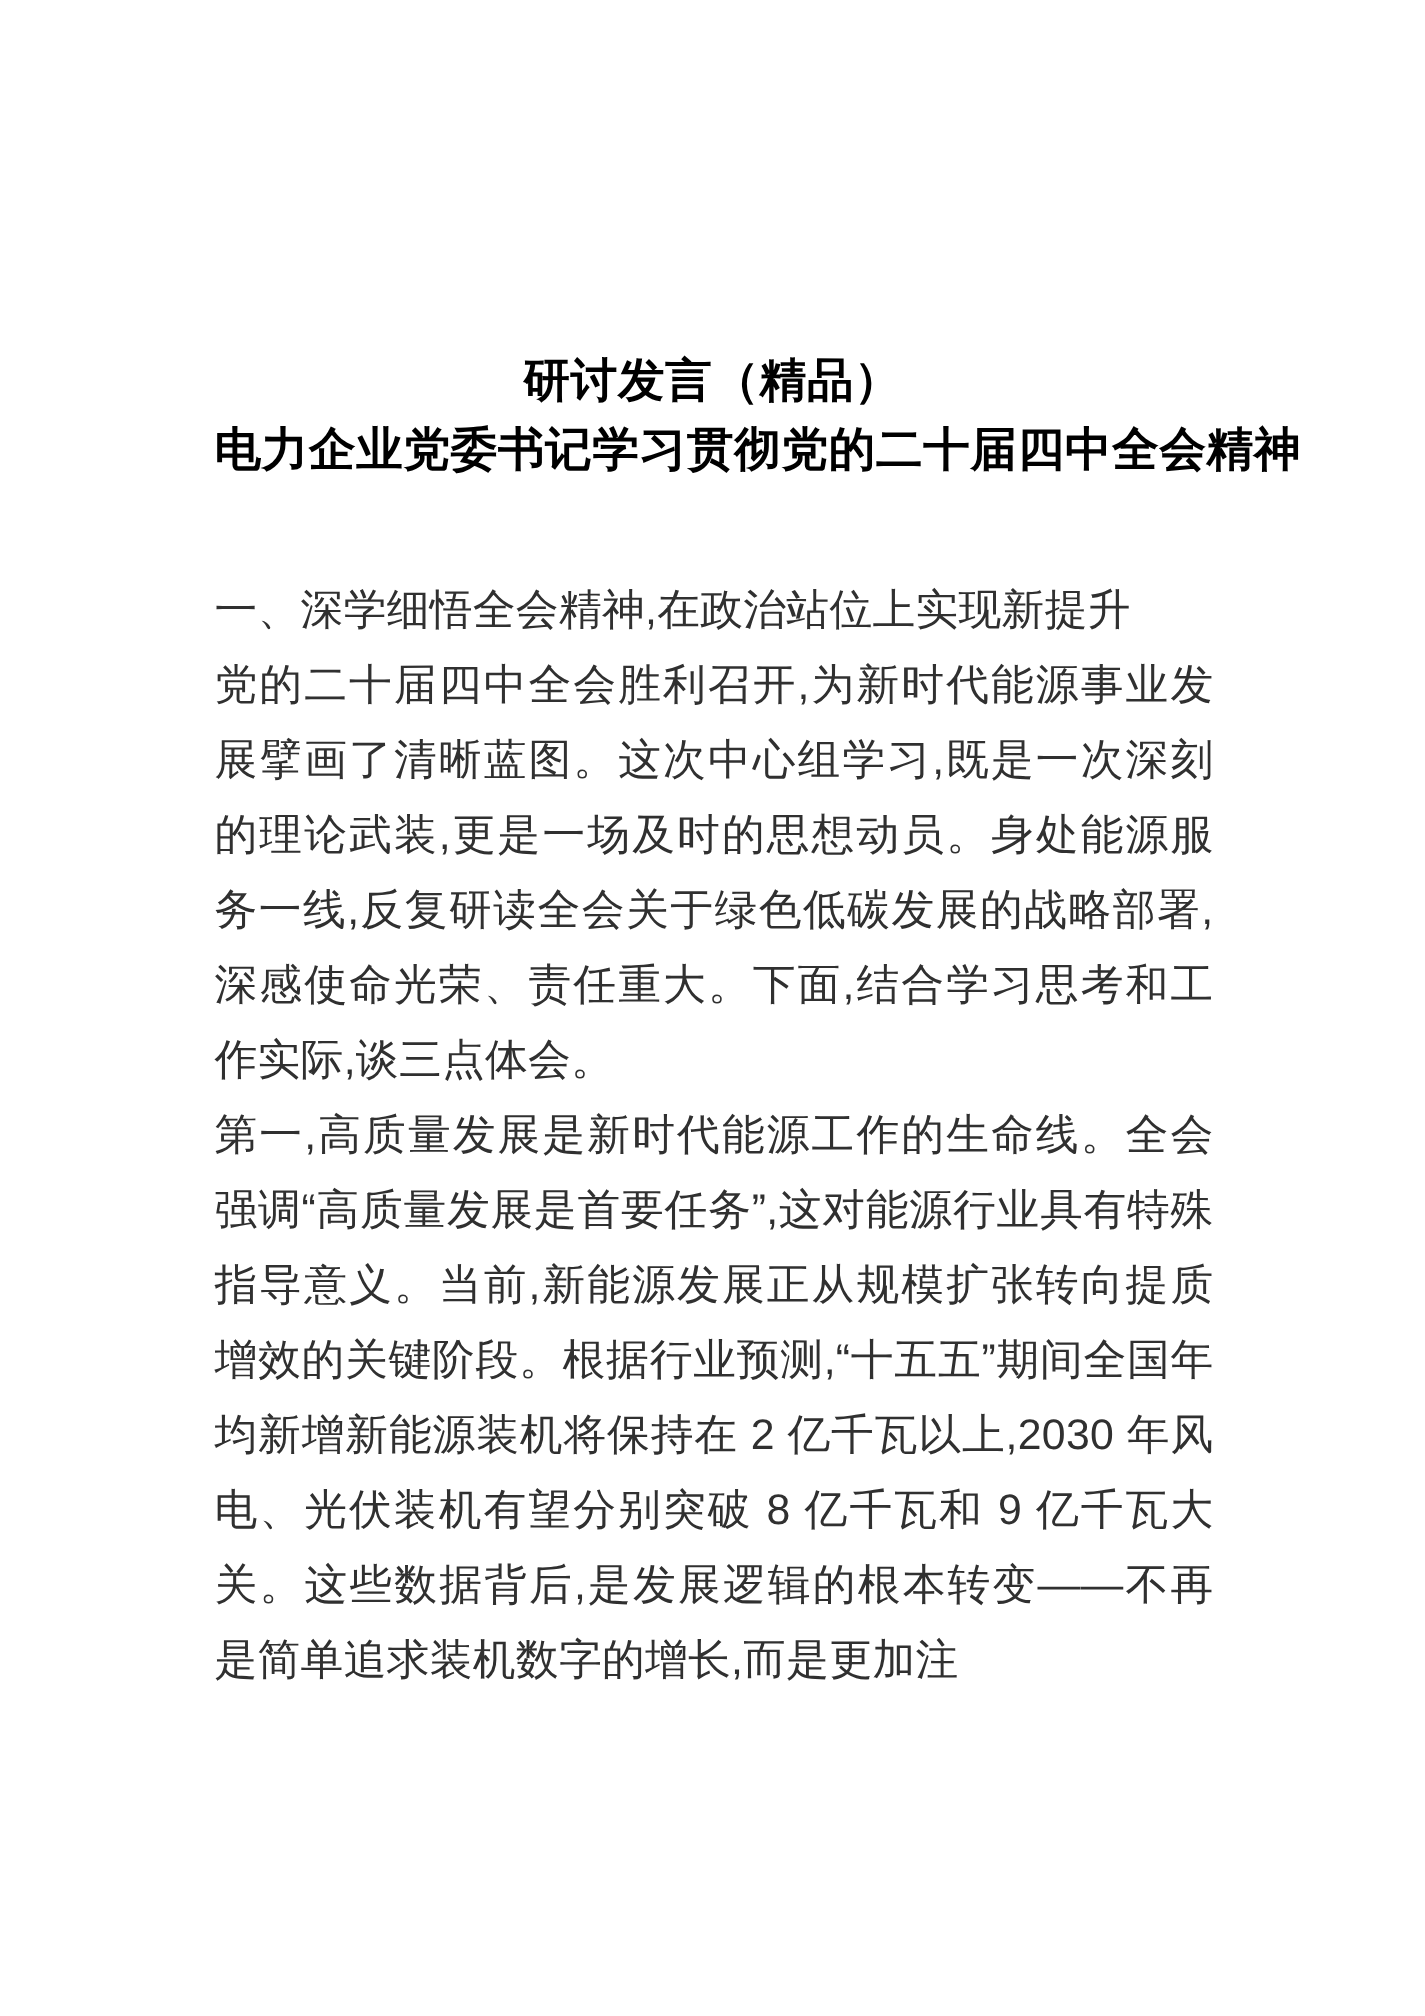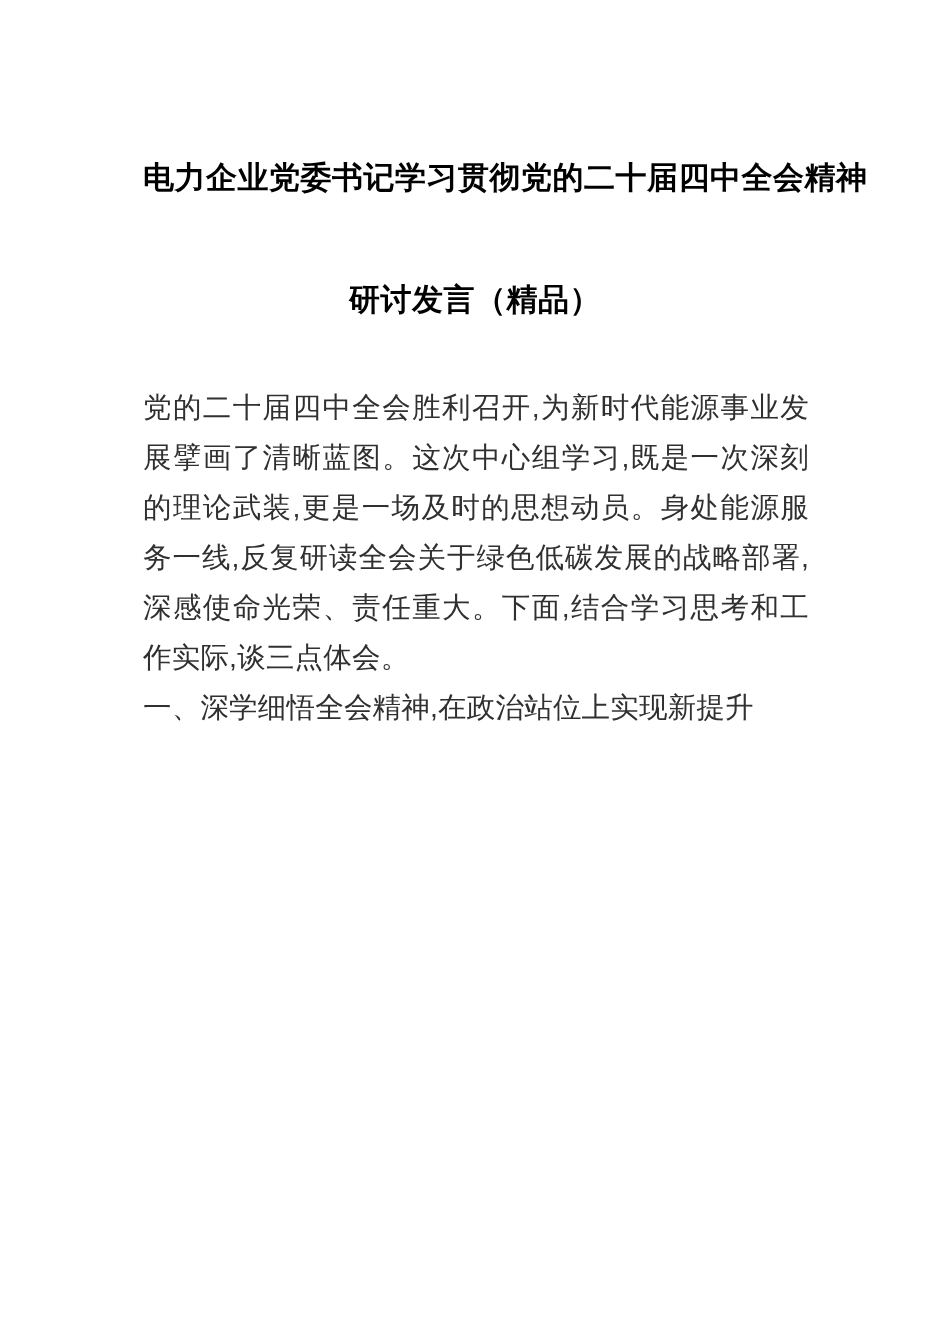--- a/index.html
+++ b/index.html
@@ -71,25 +71,26 @@
   .para.clipped {
     text-align: justify;
   }
 </style>
 </head>
 <body>
 
 <div class="page">
 
   <div class="doc-title">
+    <div class="title-line second">研讨发言（精品）</div>
     <div class="title-line first">电力企业党委书记学习贯彻党的二十届四中全会精神</div>
-    <div class="title-line second">研讨发言（精品）</div>
   </div>
 
   <div class="doc-body">
+    <p class="para heading-para">一、深学细悟全会精神,在政治站位上实现新提升</p>
+
     <p class="para">党的二十届四中全会胜利召开,为新时代能源事业发展擘画了清晰蓝图。这次中心组学习,既是一次深刻的理论武装,更是一场及时的思想动员。身处能源服务一线,反复研读全会关于绿色低碳发展的战略部署,深感使命光荣、责任重大。下面,结合学习思考和工作实际,谈三点体会。</p>
 
-    <p class="para heading-para">一、深学细悟全会精神,在政治站位上实现新提升</p>
 
-
+    <p class="para clipped">第一,高质量发展是新时代能源工作的生命线。全会强调“高质量发展是首要任务”,这对能源行业具有特殊指导意义。当前,新能源发展正从规模扩张转向提质增效的关键阶段。根据行业预测,“十五五”期间全国年均新增新能源装机将保持在 2 亿千瓦以上,2030 年风电、光伏装机有望分别突破 8 亿千瓦和 9 亿千瓦大关。这些数据背后,是发展逻辑的根本转变——不再是简单追求装机数字的增长,而是更加注</p>
   </div>
 
 </div>
 
 </body></html>

